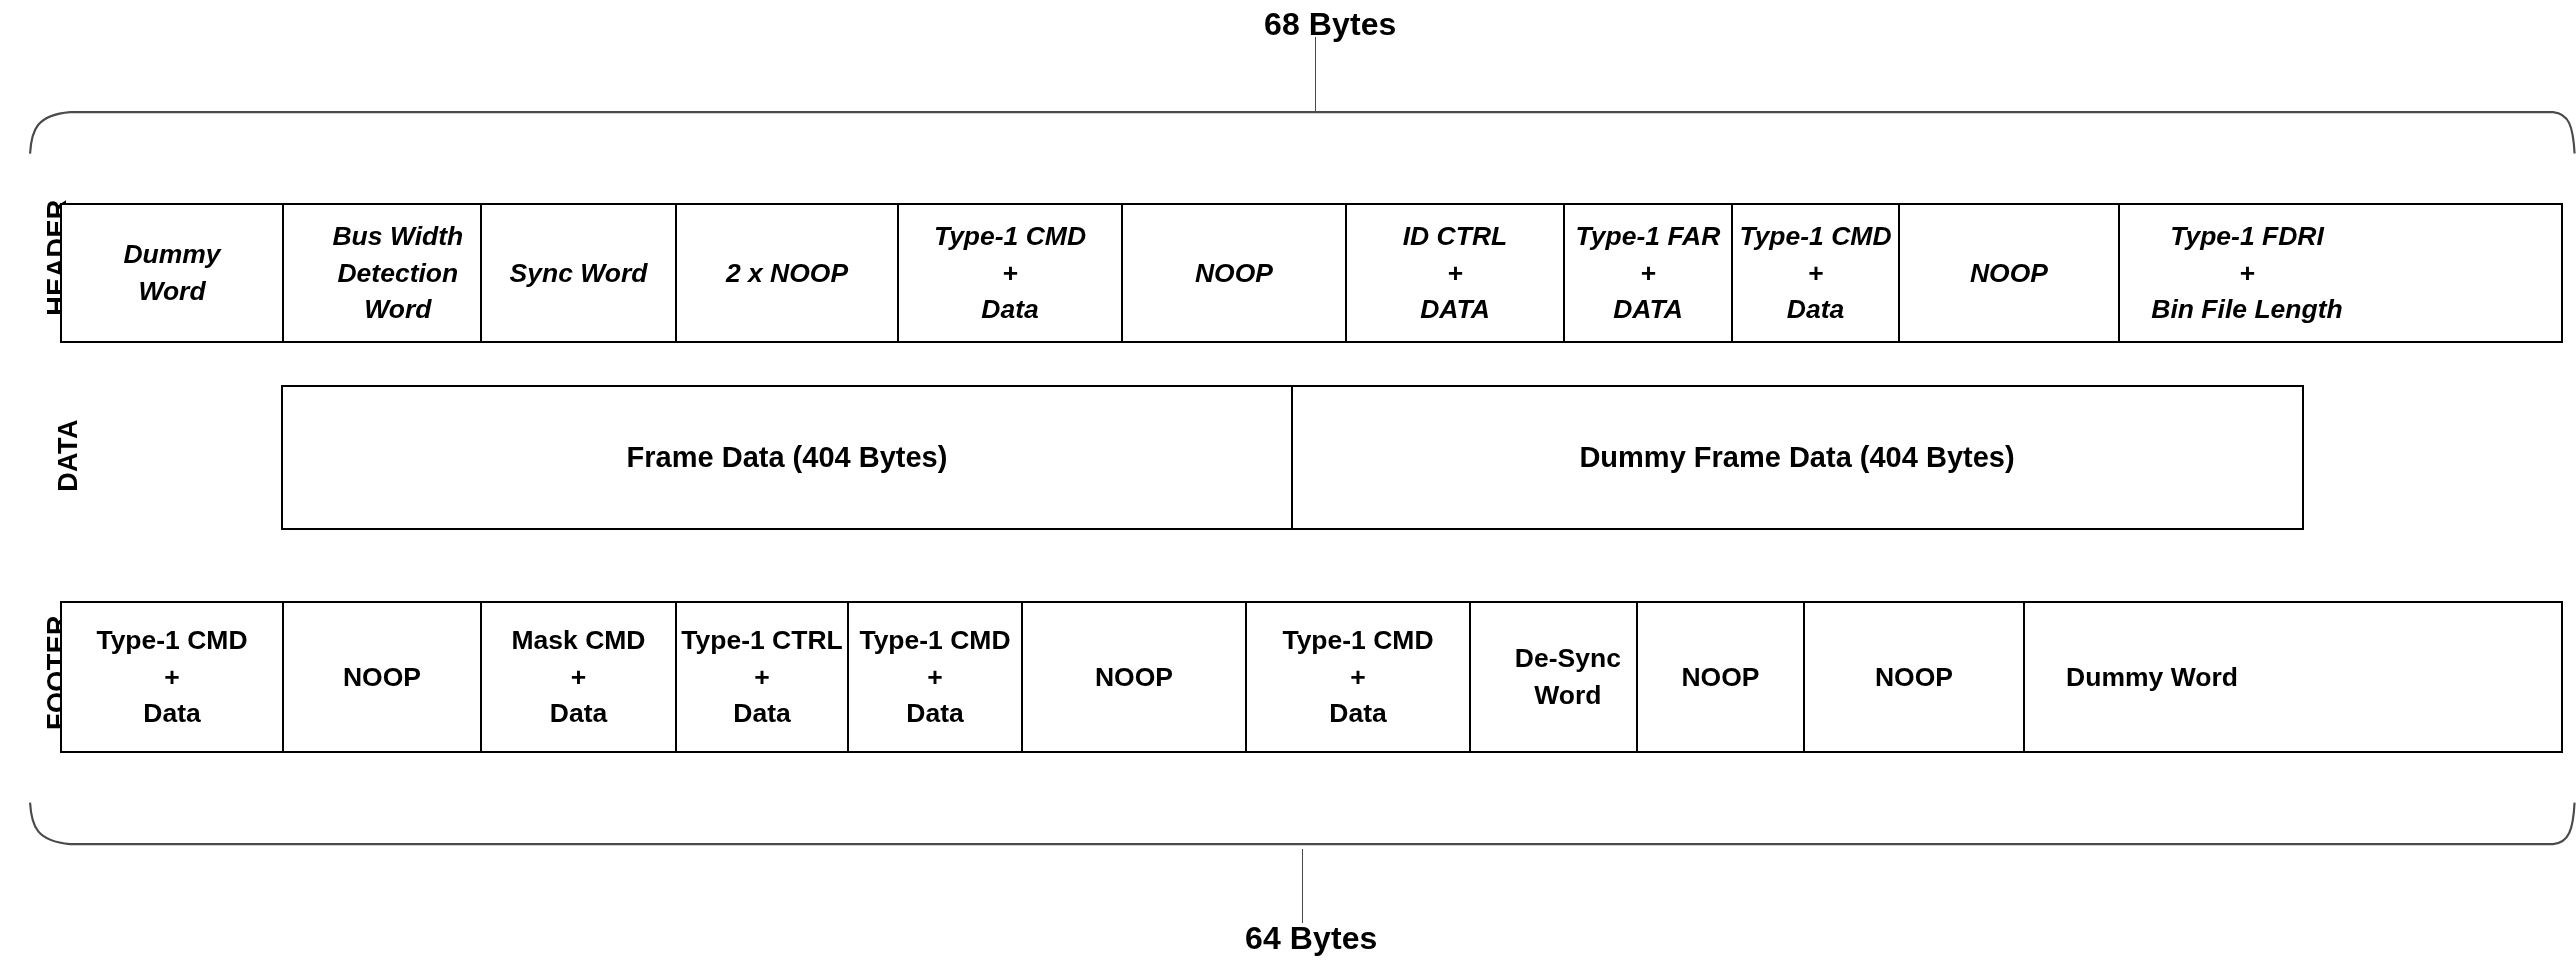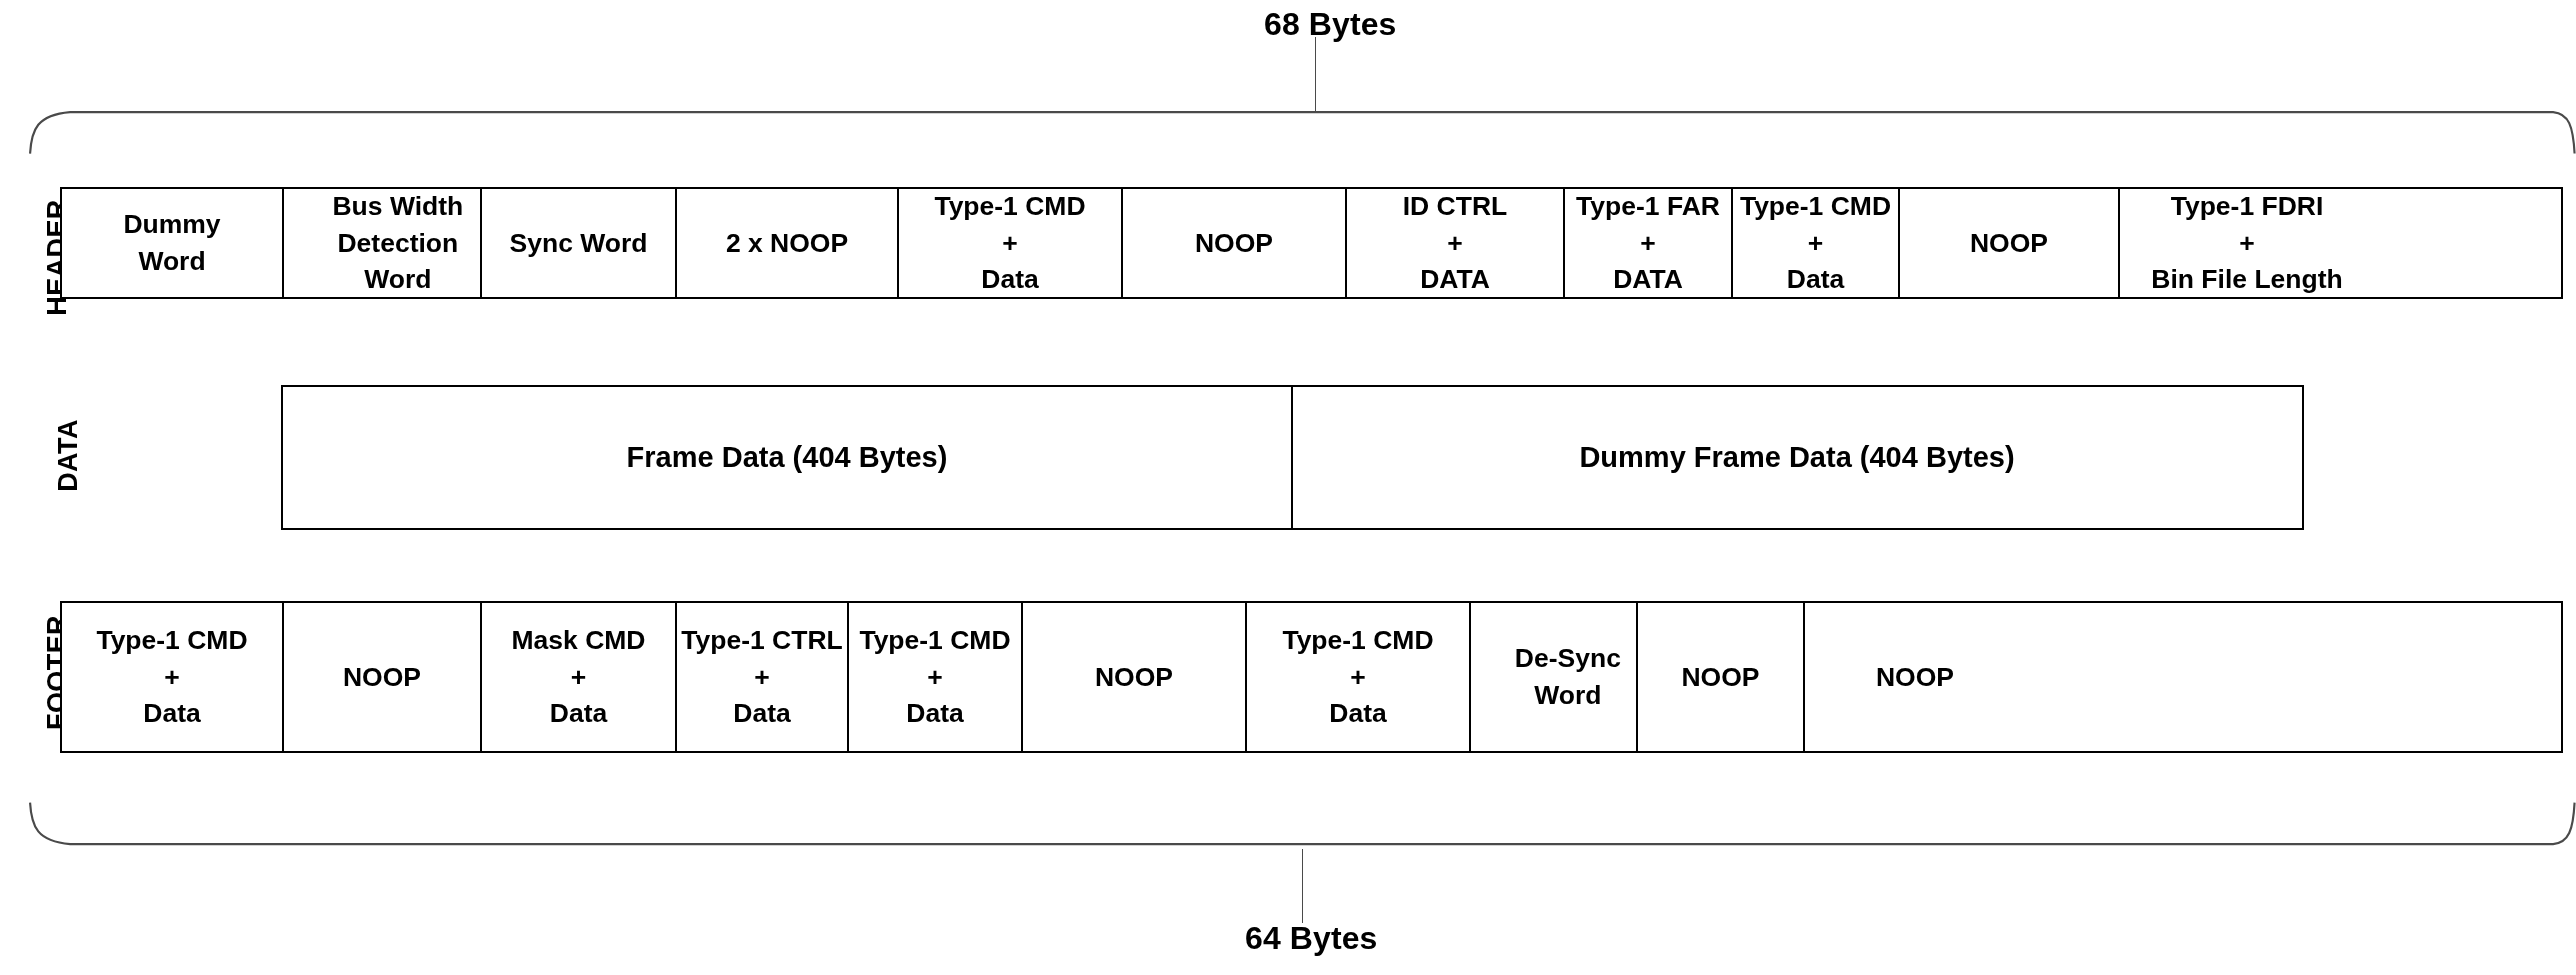--- a/index.html
+++ b/index.html
@@ -83,21 +83,21 @@
     font-size: 26.5px;
     line-height: 1.38;
     padding: 1.4px 4.3px;
     overflow: hidden;
   }
   .cell:last-child { border-right: none; }
   .cell .ln { display: block; white-space: nowrap; }
   .cell .plus { display: block; font-weight: bold; }
 
   
-  #band-header { left: 60px; top: 187px; width: 2503px; height: 112px; }
+  #band-header { left: 60px; top: 203px; width: 2503px; height: 140px; font-style: italic; }
   
   #band-data   { left: 281px; top: 385px; width: 2023px; height: 145px; }
   #band-data .cell { font-size: 29px; }
   
   #band-footer { left: 60px; top: 601px; width: 2503px; height: 152px; }
 
   
   #label-header { left: -21.5px; top: 242px; width: 157px; }
   #label-data   { left: 4.3px;   top: 440px; width: 129px; }
   #label-footer { left: -21.5px; top: 657px; width: 157px; }
@@ -210,20 +210,23 @@
       <div class="cell" style="flex: 0 0 167px; padding-left: 33px;">
         <span class="ln">De-Sync</span>
         <span class="ln">Word</span>
       </div>
       <div class="cell" style="flex: 0 0 167px;">
         <span class="ln">NOOP</span>
       </div>
       <div class="cell" style="flex: 0 0 220px;">
         <span class="ln">NOOP</span>
       </div>
+      <div class="cell" style="flex: 0 0 254px;">
+        <span class="ln">Dummy Word</span>
+      </div>
     </div>
 
   <svg class="brace-svg" id="brace-bottom" width="2576" height="79" viewBox="0 0 3600 110">
     <path d="M 42 2 C 44 36, 52 56, 98 60 L 3568 60 C 3590 58, 3596 40, 3598 2" fill="none" stroke="#4a4a4a" stroke-width="3"></path>
   </svg>
 
   <div class="leader" id="leader-bottom"></div>
   <div class="byte-caption" id="caption-bottom">64 Bytes</div>
 
 </div>

